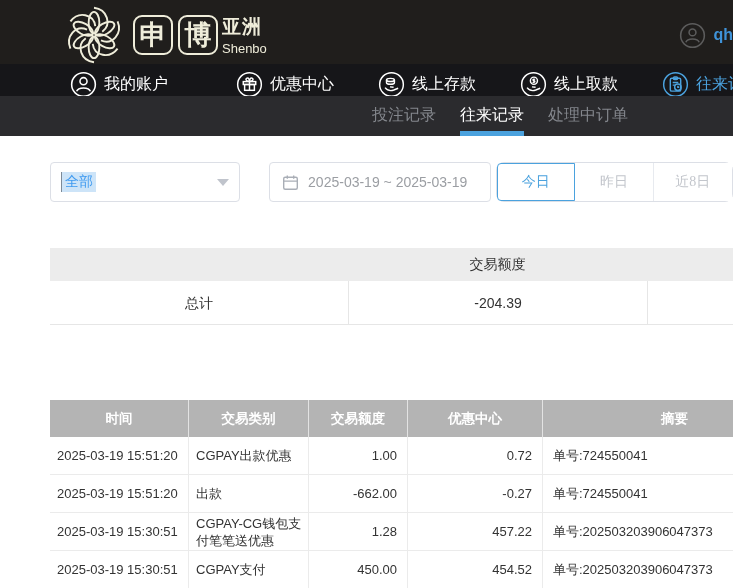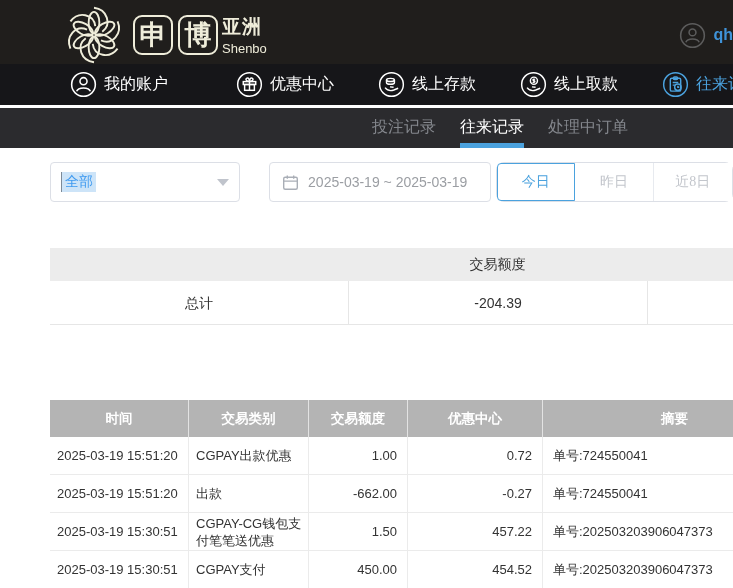--- a/index.html
+++ b/index.html
@@ -23,21 +23,21 @@
 
   
   .mainnav { top:64px; height:41px; background:#161619; display:flex; align-items:center;
              padding-left:70px; gap:44px; white-space:nowrap; }
   .nav-item { display:flex; align-items:center; gap:7px; color:#fff; font-size:16px;
               cursor:pointer; flex:0 0 auto; }
   .nav-item.push { margin-left:24px; }
   .nav-item.active { color:#4ba2de; }
 
   
-  .subnav { top:108px; height:40px; background:#2b2b2e; display:flex; align-items:center;
+  .subnav { top:96px; height:40px; background:#2b2b2e; display:flex; align-items:center;
             padding-left:372px; gap:24px; }
   .tab { position:relative; height:40px; line-height:38px; font-size:16px; color:#84878d;
          cursor:pointer; white-space:nowrap; }
   .tab.active { color:#fff; }
   .tab.active .tab-underline { position:absolute; left:0; right:0; bottom:0; height:5px;
          background:#4ba2de; }
 
   
   .content { top:152px; height:513px; background:#fff; }
 
@@ -265,21 +265,21 @@
     <div class="dt-row">
       <div class="cell w1 al">2025-03-19 15:51:20</div>
       <div class="cell w2 al">出款</div>
       <div class="cell w3 ar">-662.00</div>
       <div class="cell w4 ar">-0.27</div>
       <div class="cell w5 al5">单号:724550041</div>
     </div>
     <div class="dt-row">
       <div class="cell w1 al">2025-03-19 15:30:51</div>
       <div class="cell w2 al">CGPAY-CG钱包支付笔笔送优惠</div>
-      <div class="cell w3 ar">1.50</div>
+      <div class="cell w3 ar">1.28</div>
       <div class="cell w4 ar">457.22</div>
       <div class="cell w5 al5">单号:202503203906047373</div>
     </div>
     <div class="dt-row">
       <div class="cell w1 al">2025-03-19 15:30:51</div>
       <div class="cell w2 al">CGPAY支付</div>
       <div class="cell w3 ar">450.00</div>
       <div class="cell w4 ar">454.52</div>
       <div class="cell w5 al5">单号:202503203906047373</div>
     </div>

